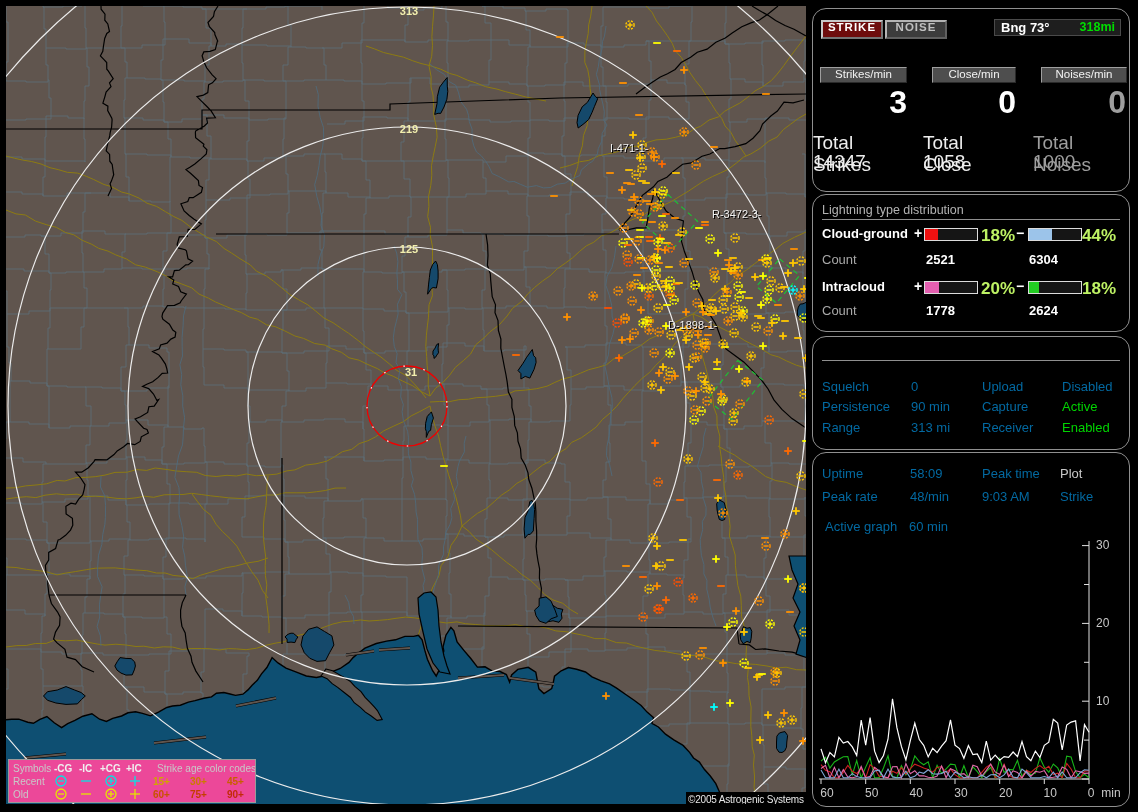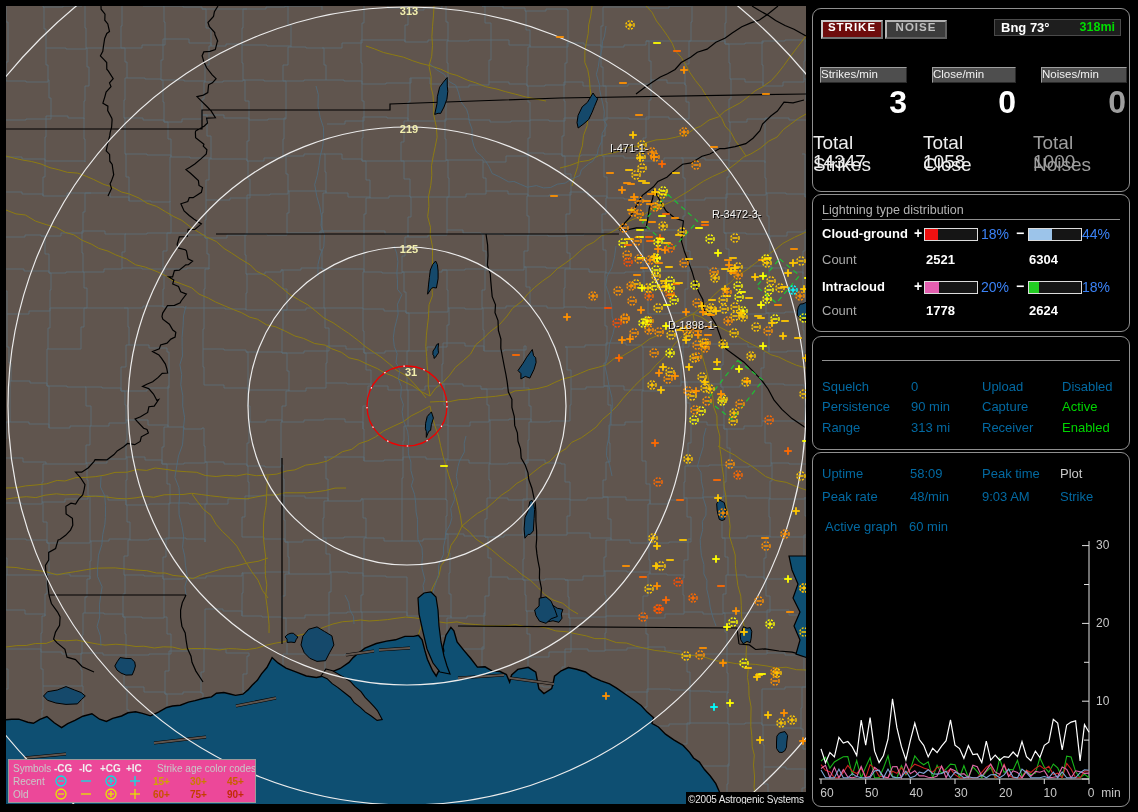--- a/index.html
+++ b/index.html
@@ -1,27 +1,27 @@
 <!DOCTYPE html>
 <html><head><meta charset="utf-8"><title>NexStorm</title><style>
 html,body{margin:0;padding:0;background:#000;width:1138px;height:812px;overflow:hidden;position:relative}
 body{font-family:"Liberation Sans",sans-serif}
 .abs{position:absolute}
 #mapwrap{left:6px;top:6px;width:800px;height:722px;background:#60554e}
-.box{position:absolute;left:812px;width:316px;border:1px solid #8f8f8f;border-radius:9px;background:#000}
+.box{position:absolute;left:812px;width:316px;border:1px solid #8f8f8f;border-radius:14px;background:#000}
 .btn{position:absolute;font-weight:bold;text-align:center}
-.minbtn{position:absolute;top:58px;height:14px;background:#4e4e4e;border:1px solid;border-color:#9f9f9f #2a2a2a #2a2a2a #9f9f9f;color:#f2f2f2;font-size:11.5px;line-height:12px;text-align:left}
+.minbtn{position:absolute;top:58px;height:14px;background:#4e4e4e;border:1px solid;border-color:#9f9f9f #2a2a2a #2a2a2a #9f9f9f;color:#f2f2f2;font-size:11.5px;line-height:12px;text-align:center}
 .bignum{position:absolute;top:76px;font-size:32px;font-weight:bold;color:#fff;text-align:right;line-height:34px}
 .tot{position:absolute;font-size:19px;color:#ededed;text-align:left}
 .gray{color:#9e9e9e}
 .lab{position:absolute;font-size:13px;color:#0369a1;white-space:nowrap}
 .grn{color:#00d400}
 .bar{position:absolute;height:11px;border:1px solid #dcdcdc;background:#151515}
 .bar>div{height:100%}
-.pct{position:absolute;font-size:14px;font-weight:normal;color:#3b82f6}
+.pct{position:absolute;font-size:17px;font-weight:bold;color:#bef264}
 .cnt{position:absolute;font-size:13px;font-weight:bold;color:#fff}
 </style></head><body>
 <div class="abs" id="mapwrap"><svg id="map" width="800" height="798" viewBox="0 0 800 798">
 <defs>
 <g id="cm">
           <circle r="4.1" fill="none" stroke-width="1.4" stroke-dasharray="2 1.3"></circle>
           <line x1="-2.6" y1="0" x2="2.6" y2="0" stroke-width="1.5"></line>
         </g>
 <g id="cp">
           <circle r="4.1" fill="none" stroke-width="1.4" stroke-dasharray="2 1.3"></circle>

